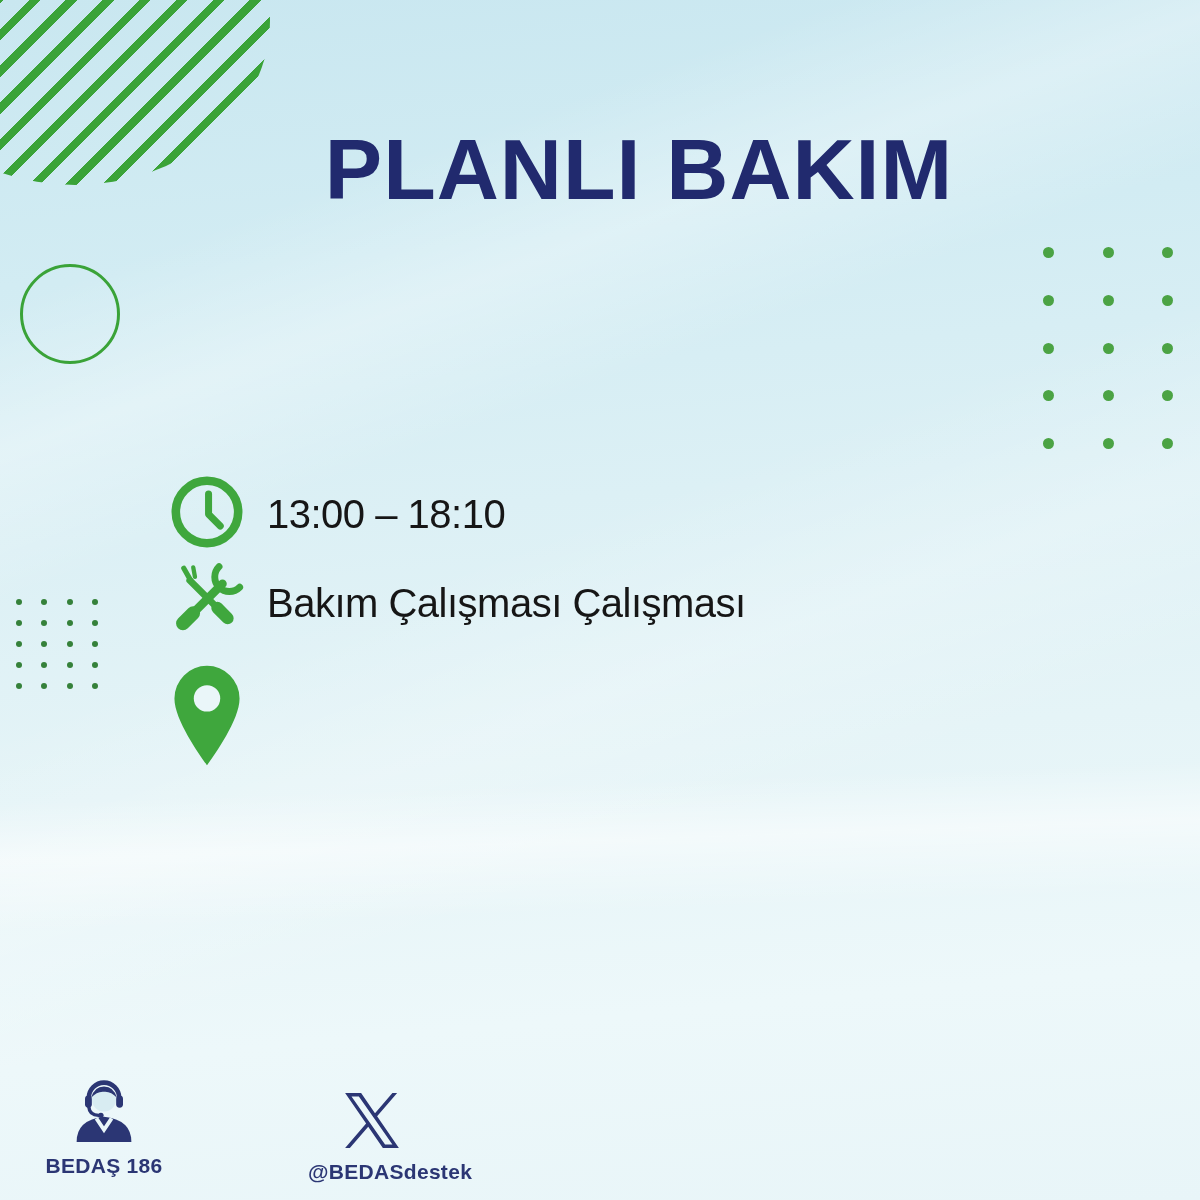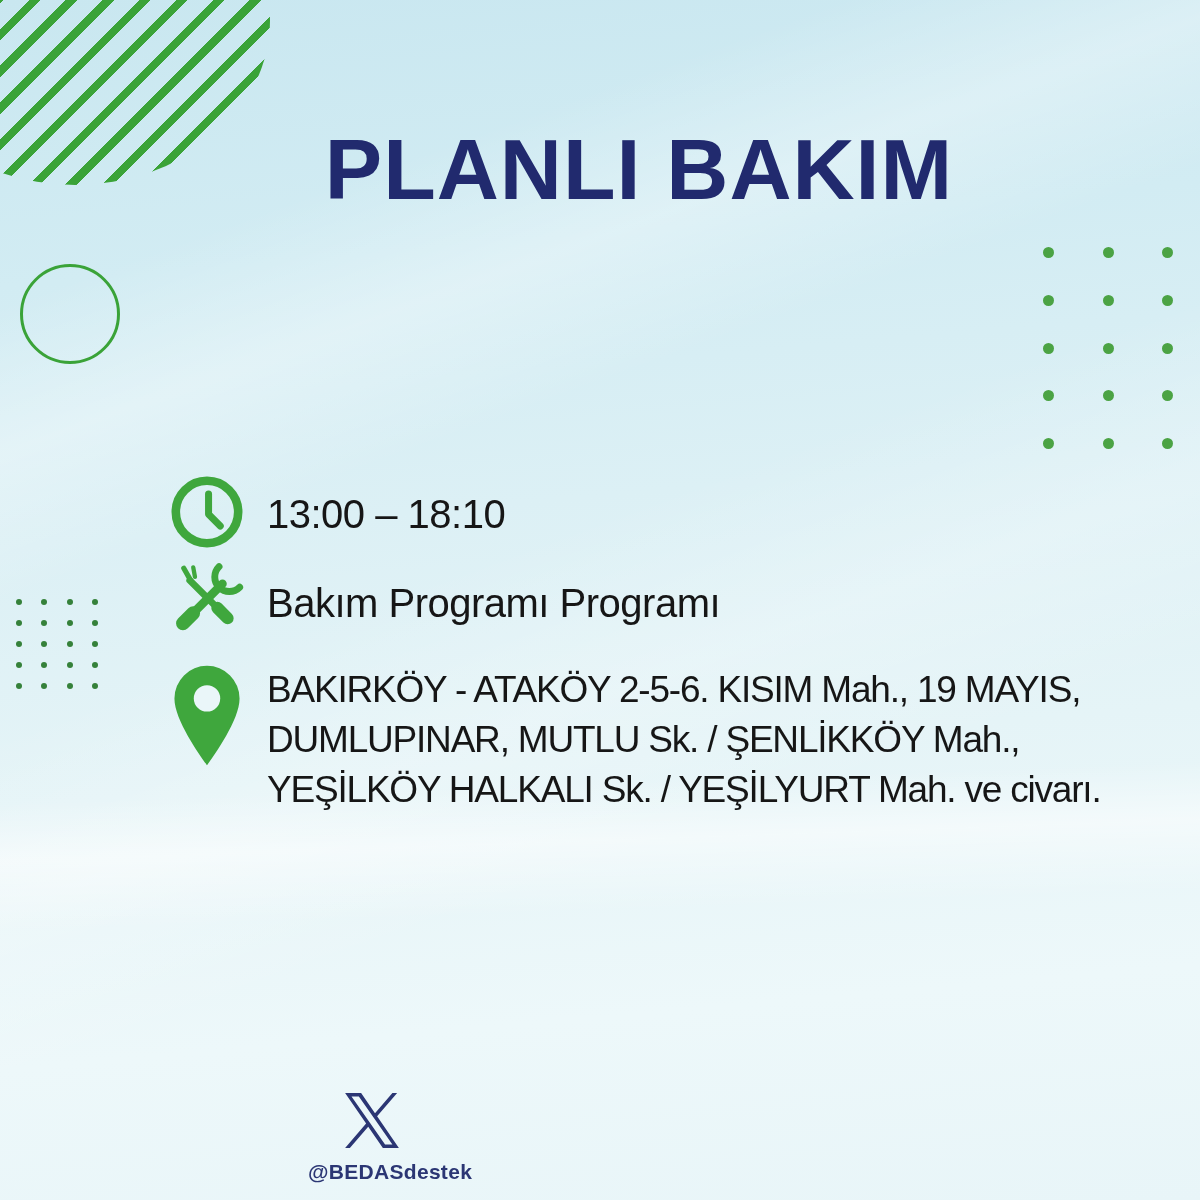--- a/index.html
+++ b/index.html
@@ -125,37 +125,48 @@
       <svg width="86" height="86" viewBox="0 0 100 100">
         <line x1="30" y1="26" x2="64" y2="60" stroke="#3fa73d" stroke-width="8" stroke-linecap="round"></line>
         <line x1="23" y1="12" x2="31" y2="26" stroke="#3fa73d" stroke-width="6" stroke-linecap="round"></line>
         <line x1="34" y1="11" x2="36" y2="22" stroke="#3fa73d" stroke-width="5" stroke-linecap="round"></line>
         <line x1="62" y1="58" x2="74" y2="70" stroke="#3fa73d" stroke-width="14" stroke-linecap="round"></line>
         <path d="M64 10 A15 15 0 1 0 88 34" fill="none" stroke="#3fa73d" stroke-width="8" stroke-linecap="round"></path>
         <line x1="68" y1="30" x2="34" y2="64" stroke="#3fa73d" stroke-width="10" stroke-linecap="round"></line>
         <line x1="34" y1="64" x2="22" y2="76" stroke="#3fa73d" stroke-width="16" stroke-linecap="round"></line>
       </svg>
     </span>
-    <span class="row-text">Bakım Programı Programı</span>
+    <span class="row-text">Bakım Çalışması Çalışması</span>
   </div>
 
   <div class="info-row row-loc">
     <span class="info-icon" style="width:88px;text-align:center;">
       <svg width="88" height="106" viewBox="0 0 100 120">
         <path d="M50 116 C46 110 13 66 13 40 a37 37 0 1 1 74 0 C87 66 54 110 50 116 Z" fill="#3fa73d"></path>
         <circle cx="50" cy="40" r="15" fill="#eaf6f9"></circle>
       </svg>
     </span>
-    <span class="loc-lines">
-      <div class="loc-line">BAKIRKÖY - ATAKÖY 2-5-6. KISIM Mah., 19 MAYIS,</div>
-      <div class="loc-line">DUMLUPINAR, MUTLU Sk. / ŞENLİKKÖY Mah.,</div>
-      <div class="loc-line">YEŞİLKÖY HALKALI Sk. / YEŞİLYURT Mah. ve civarı.</div>
-    </span>
   </div>
 
+  <div class="contact contact-phone">
+    <div class="icon-box">
+      <svg width="76" height="76" viewBox="0 0 100 100">
+        <path d="M14 92 Q14 63 50 59 Q86 63 86 92 Z" fill="#2b3674"></path>
+        <path d="M40 61 L50 76 L60 61" stroke="#e9f6f9" stroke-width="5" fill="none"></path>
+        <circle cx="50" cy="36" r="16" fill="#d8ecf2"></circle>
+        <path d="M33 34 Q37 19 50 19 Q63 19 67 34 Q59 25 50 26 Q41 25 33 34 Z" fill="#2b3674"></path>
+        <path d="M30 34 a20 20 0 0 1 40 0" stroke="#2b3674" stroke-width="6" fill="none"></path>
+        <rect x="25" y="31" width="9" height="16" rx="4.5" fill="#2b3674"></rect>
+        <rect x="66" y="31" width="9" height="16" rx="4.5" fill="#2b3674"></rect>
+        <path d="M30 46 Q31 58 45 57" stroke="#2b3674" stroke-width="4.5" fill="none"></path>
+        <circle cx="46" cy="57" r="3.5" fill="#2b3674"></circle>
+      </svg>
+    </div>
+    <div class="label">BEDAŞ 186</div>
+  </div>
 
 
   <div class="contact contact-x">
     <div class="icon-box" style="padding-bottom:6px;">
       <svg width="54" height="55" viewBox="0 0 1200 1227">
         <path fill="#2b3674" d="M714.163 519.284 1160.89 0 1055.03 0 667.137 450.887 357.328 0 0 0 468.492 681.821 0 1226.37 105.866 1226.37 515.491 750.218 842.672 1226.37 1200 1226.37 714.163 519.284ZM569.165 687.828 521.697 619.934 143.011 78.154 306.615 78.154 611.412 514.24 658.88 582.134 1055.08 1148.95 891.476 1148.95 569.165 687.828Z"></path>
       </svg>
     </div>
     <div class="label">@BEDASdestek</div>
   </div>

